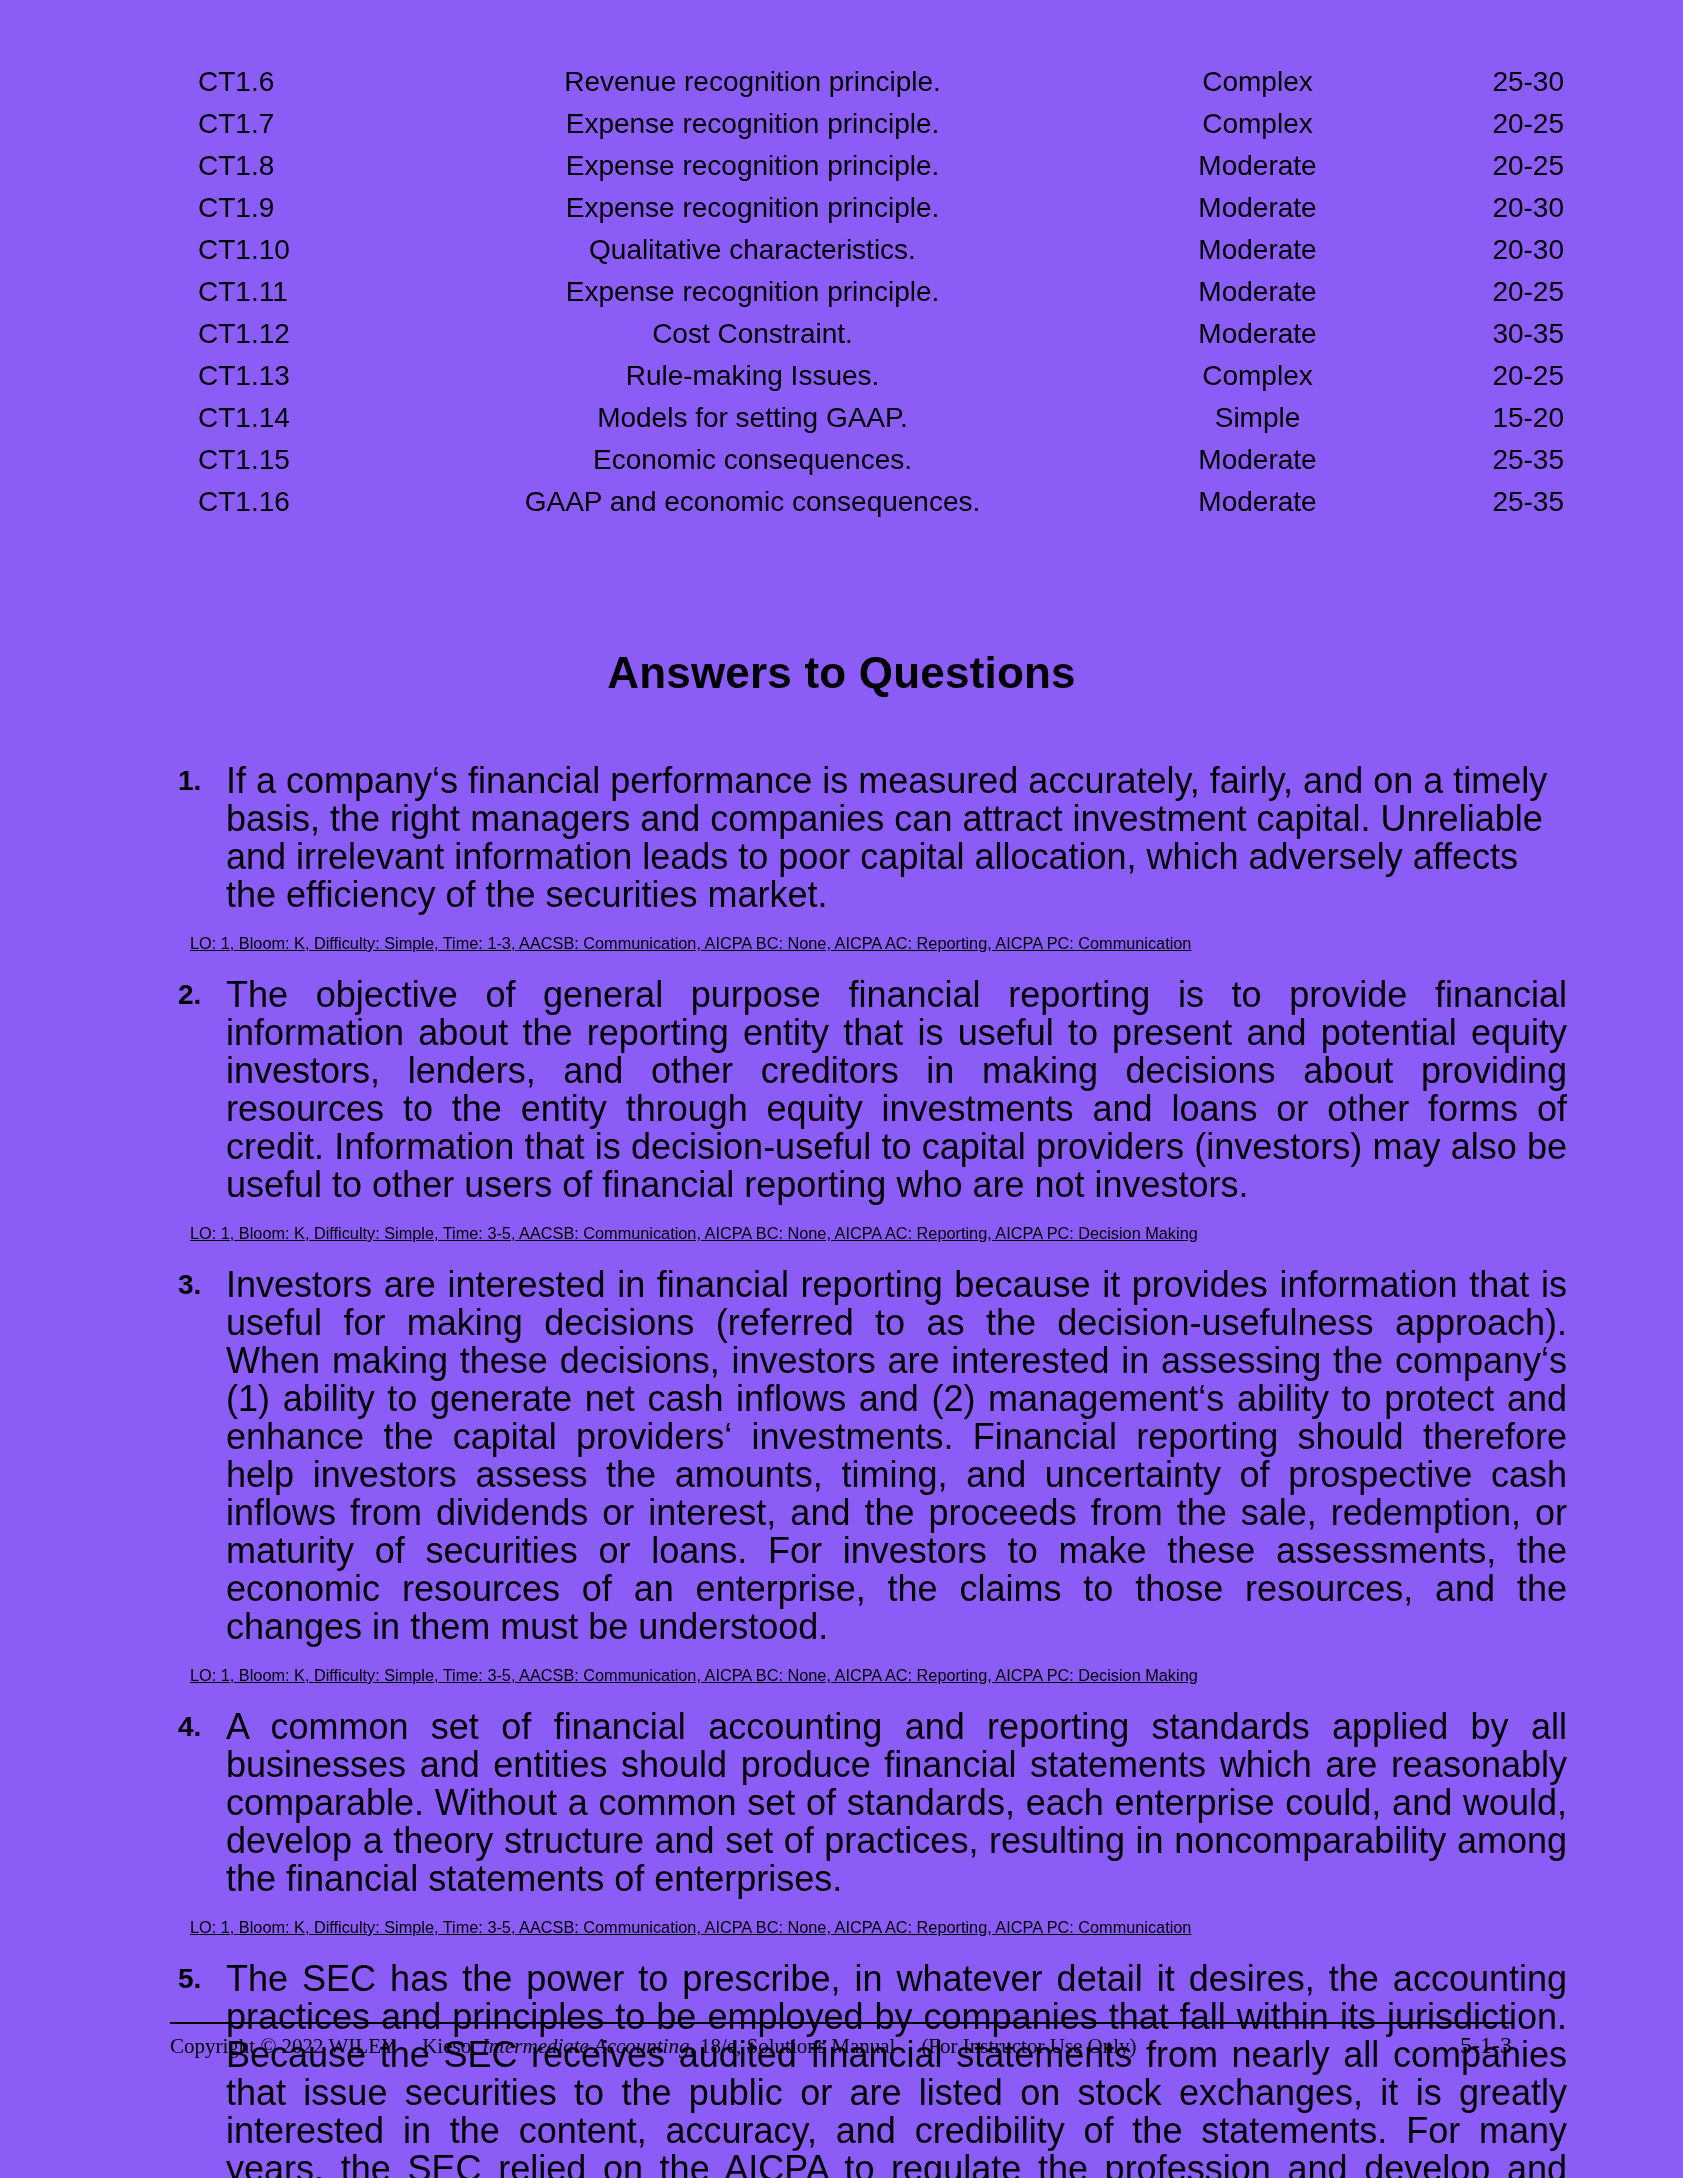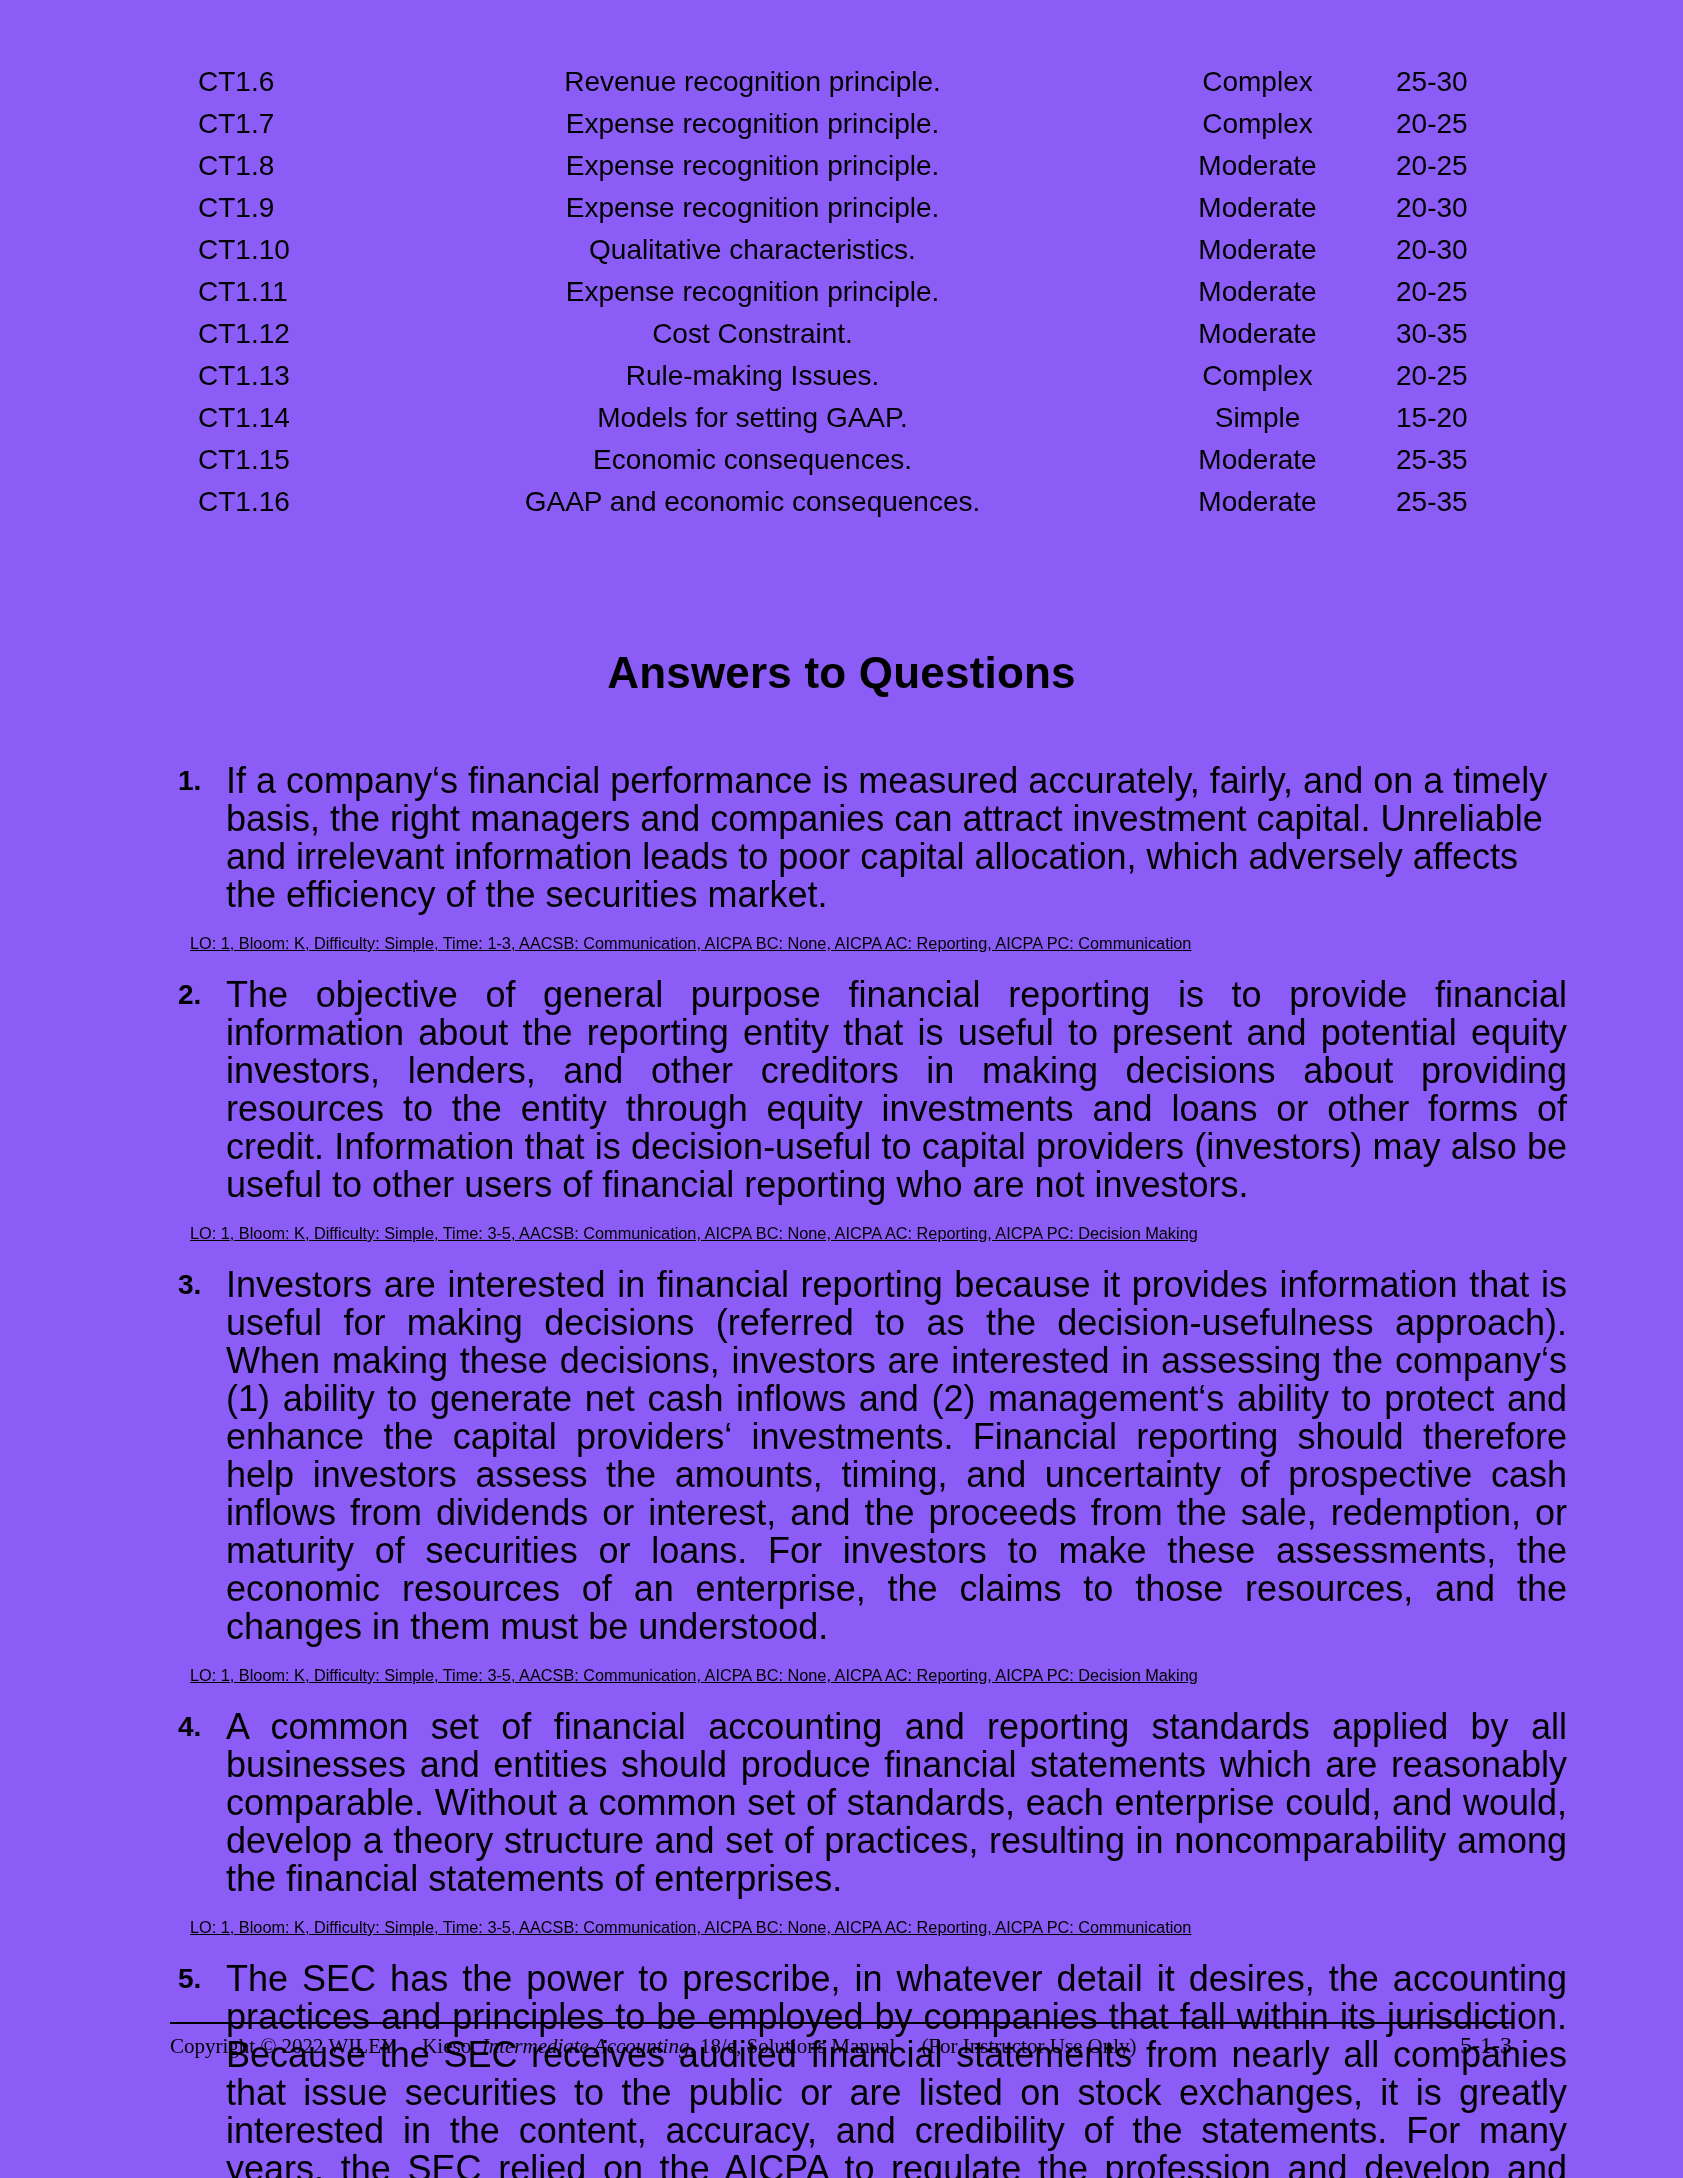--- a/index.html
+++ b/index.html
@@ -31,21 +31,21 @@
   .ct-table td {
     font-size: 28px;
     line-height: 42px;
     padding: 0;
     vertical-align: top;
     white-space: nowrap;
   }
   .col-code   { width: 188px; }
   .col-topic  { width: 733px; text-align: center; }
   .col-diff   { width: 277px; text-align: center; }
-  .col-time   { width: 168px; text-align: left; }
+  .col-time   { width: 168px; text-align: right; }
 
   
   .section-heading {
     position: absolute;
     left: 0;
     top: 648px;
     width: 1683px;
     text-align: center;
     font-size: 44px;
     font-weight: bold;

